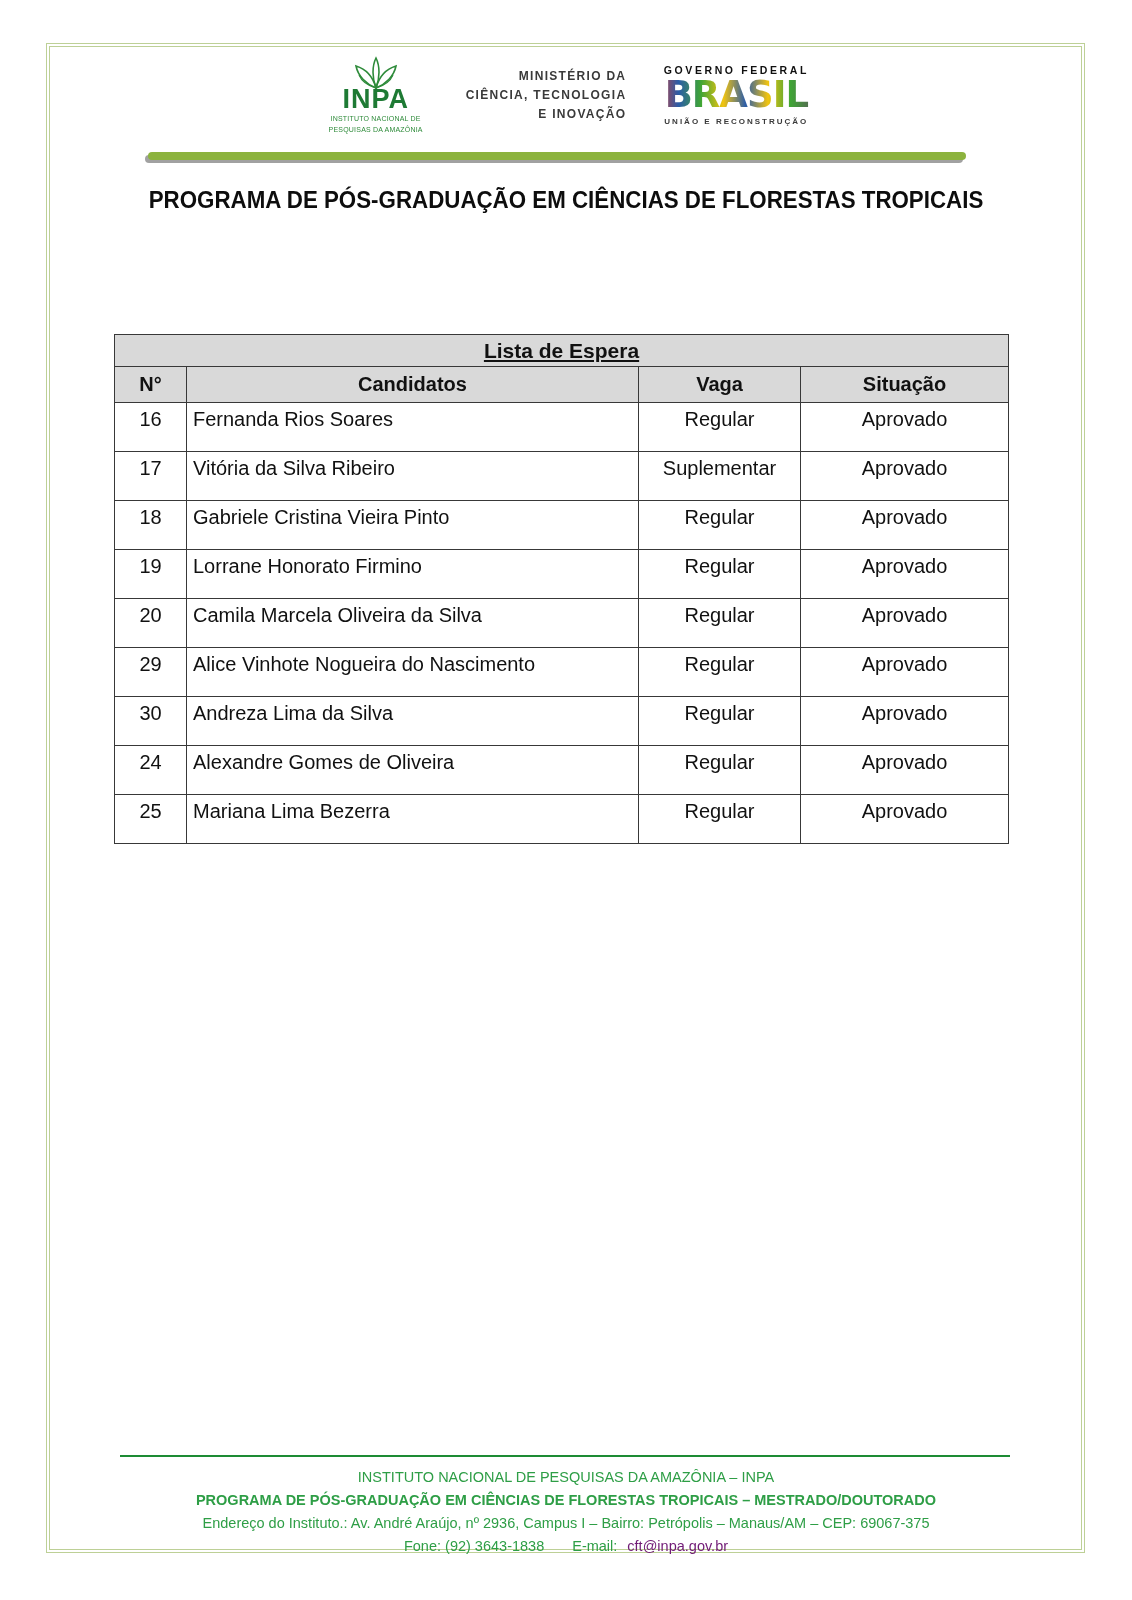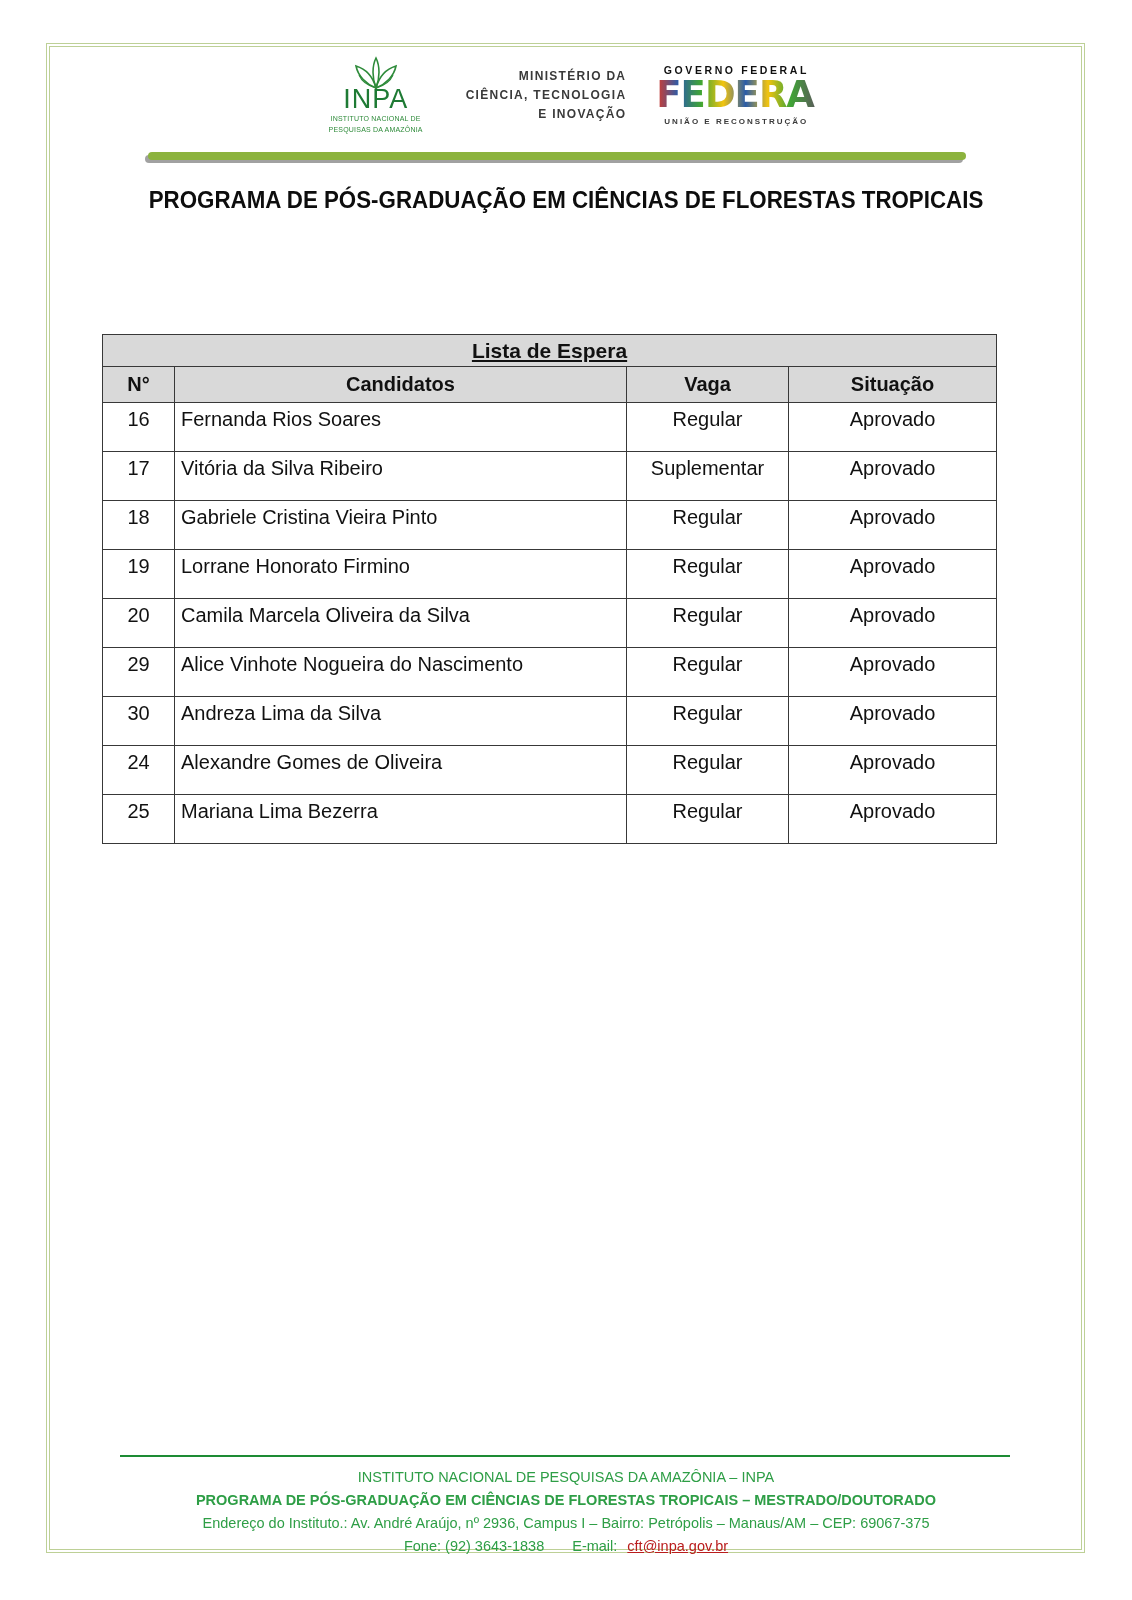--- a/index.html
+++ b/index.html
@@ -23,21 +23,21 @@
   
   .logo-row {
     position: absolute;
     top: 56px; left: 0; width: 100%;
     display: flex; justify-content: center; align-items: center;
     gap: 30px;
   }
   .inpa-block { text-align: center; width: 120px; }
   .inpa-icon svg { display: block; margin: 0 auto; }
   .inpa-word {
-    font-size: 27px; font-weight: normal; color: #1e7a34;
+    font-size: 27px; font-weight: bold; color: #1e7a34;
     letter-spacing: 1px; line-height: 1; margin-top: -4px;
   }
   .inpa-sub {
     font-size: 7px; color: #2e8b3a; line-height: 1.25; margin-top: 2px;
     letter-spacing: .2px;
   }
   .ministry-block {
     text-align: right; color: #3a3a3a; font-weight: bold;
     font-size: 12px; letter-spacing: 1.3px; line-height: 1.55;
   }
@@ -79,21 +79,21 @@
     position: absolute; top: 186px; left: 0; width: 100%;
     text-align: center;
     font-size: 24px; font-weight: bold; color: #0d0d0d;
     transform: scaleX(.93);
     letter-spacing: 0;
     white-space: nowrap;
   }
 
   
   table.wait-list {
-    position: absolute; top: 334px; left: 102px;
+    position: absolute; top: 334px; left: 114px;
     width: 894px;
     border-collapse: collapse;
     font-size: 20px;
     table-layout: fixed;
   }
   table.wait-list, table.wait-list td, table.wait-list th {
     border: 1.5px solid #383838;
   }
   .tbl-title td {
     background: #d9d9d9; text-align: center;
@@ -120,21 +120,21 @@
   }
   .footer-text {
     position: absolute; top: 1468px; left: 0; width: 100%;
     text-align: center; color: #2e9e46;
     font-size: 14.5px; line-height: 1.3;
   }
   .footer-text .row { margin-bottom: 4px; white-space: nowrap; text-align: center; }
   .footer-text .bold { font-weight: bold; }
   .phone-gap { display: inline-block; width: 28px; }
   .email-gap { display: inline-block; width: 10px; }
-  a.email-link { color: #b91c1c; text-decoration: underline; cursor: pointer; }
+  a.email-link { color: #701a75; cursor: pointer; }
 </style>
 </head>
 <body>
 
 <div class="page-border"></div>
 
 <header class="logo-row">
 
   <div class="inpa-block">
     <span class="inpa-icon">
@@ -152,21 +152,21 @@
   </div>
 
   <div class="ministry-block">
     <div>MINISTÉRIO DA</div>
     <div>CIÊNCIA, TECNOLOGIA</div>
     <div>E INOVAÇÃO</div>
   </div>
 
   <div class="gov-block">
     <div class="gov-top">GOVERNO FEDERAL</div>
-    <div class="gov-brand">FEDERAL</div>
+    <div class="gov-brand">BRASIL</div>
     <div class="gov-bottom">UNIÃO E RECONSTRUÇÃO</div>
   </div>
 
 </header>
 
 <div class="accent-bar"></div>
 
 <h1 class="doc-title">PROGRAMA DE PÓS-GRADUAÇÃO EM CIÊNCIAS DE FLORESTAS TROPICAIS</h1>
 
 <table class="wait-list">

